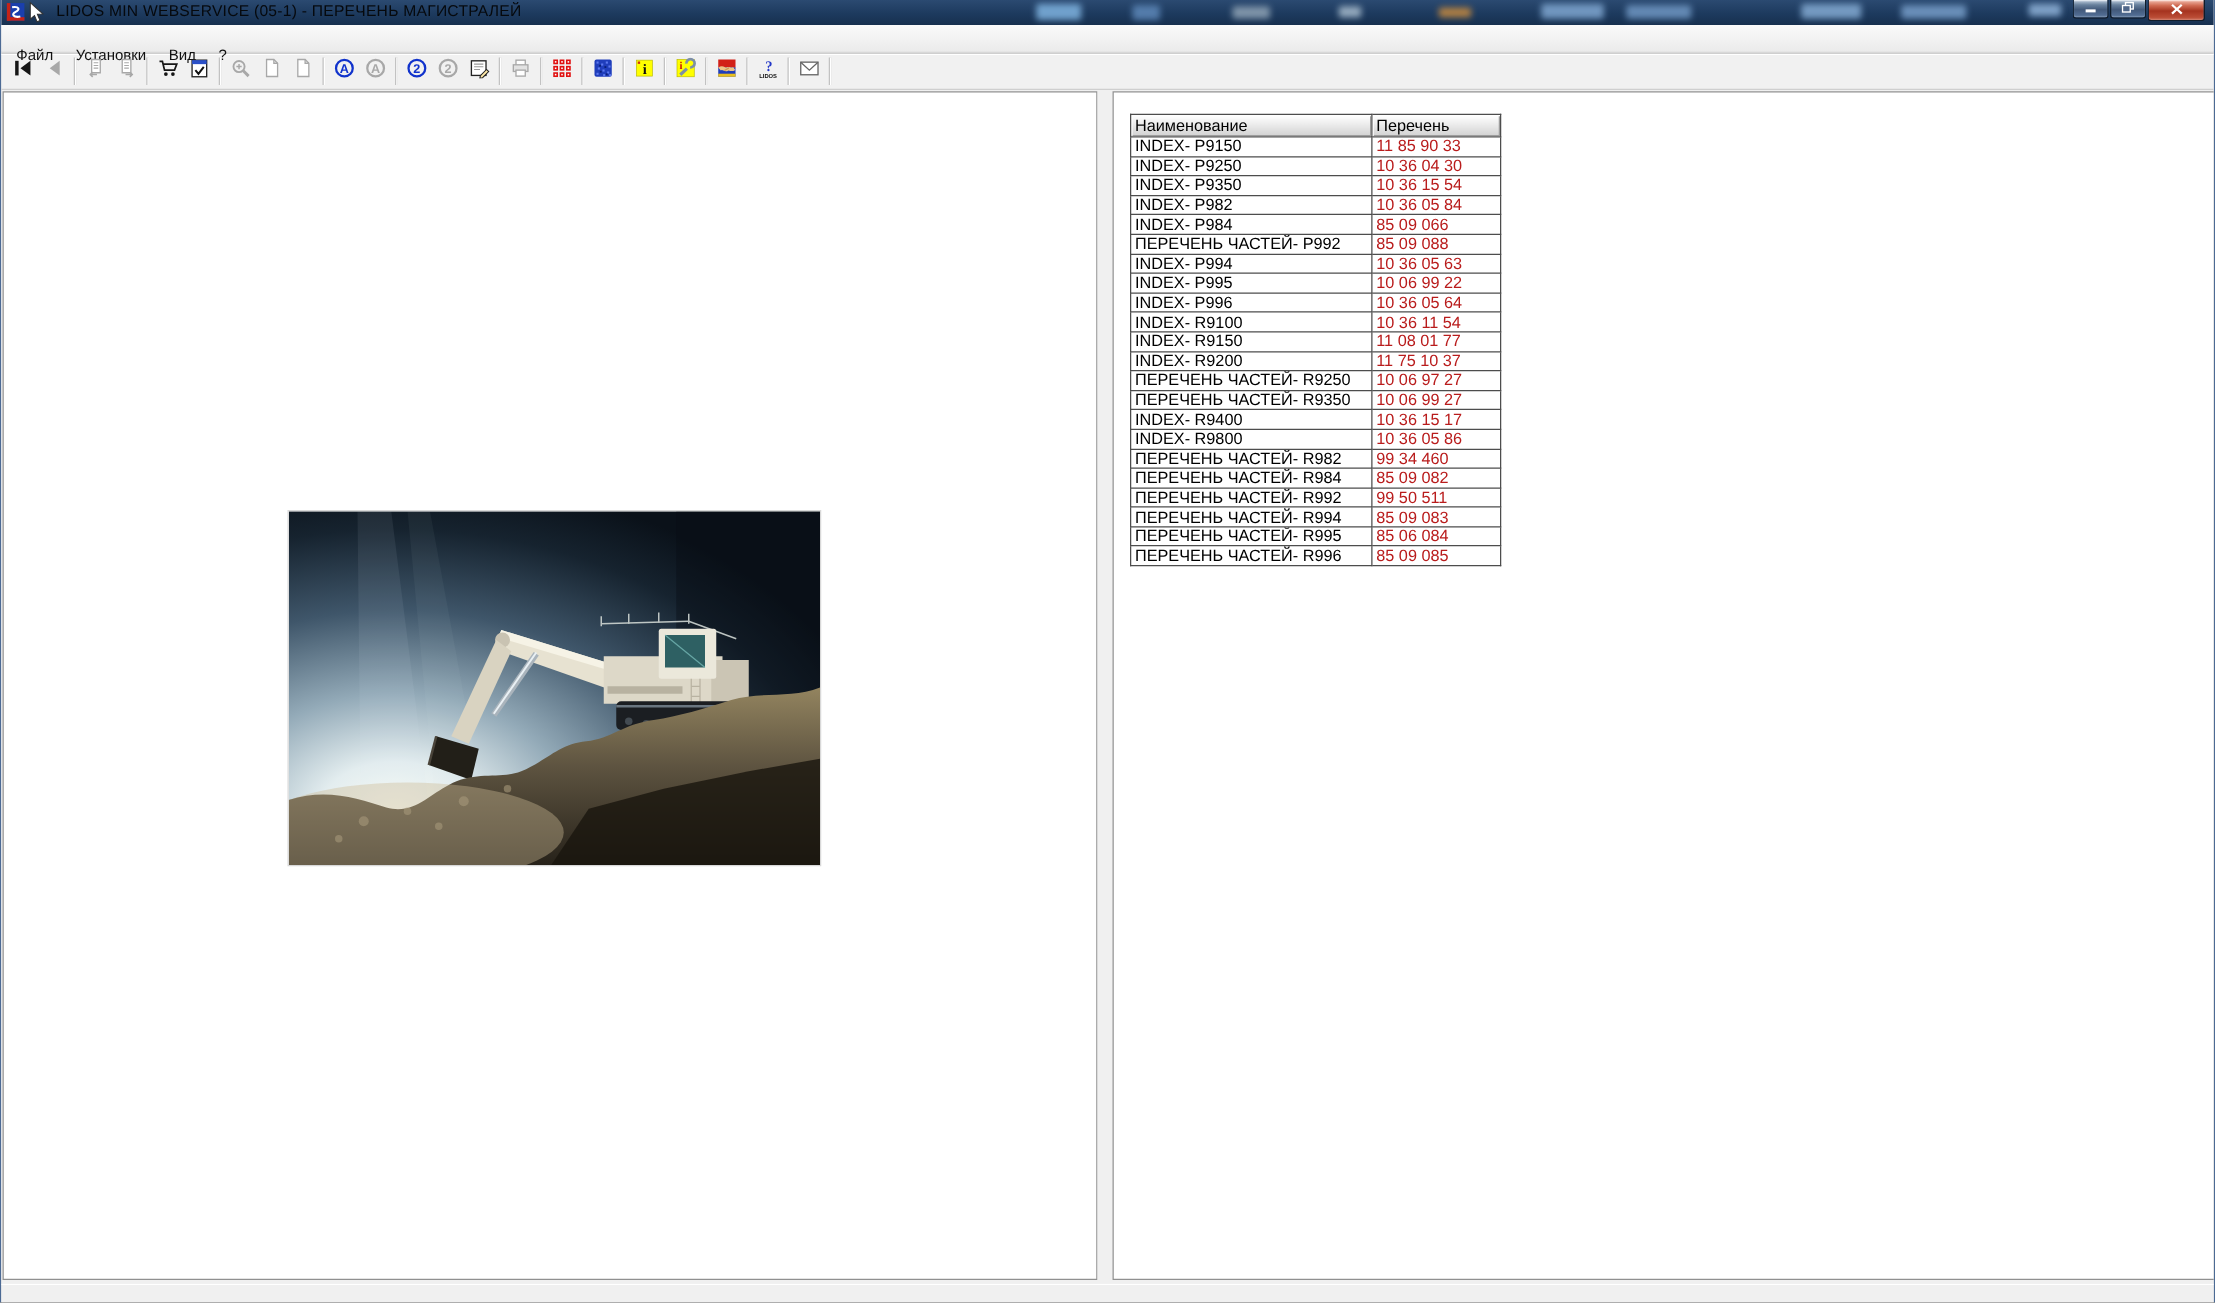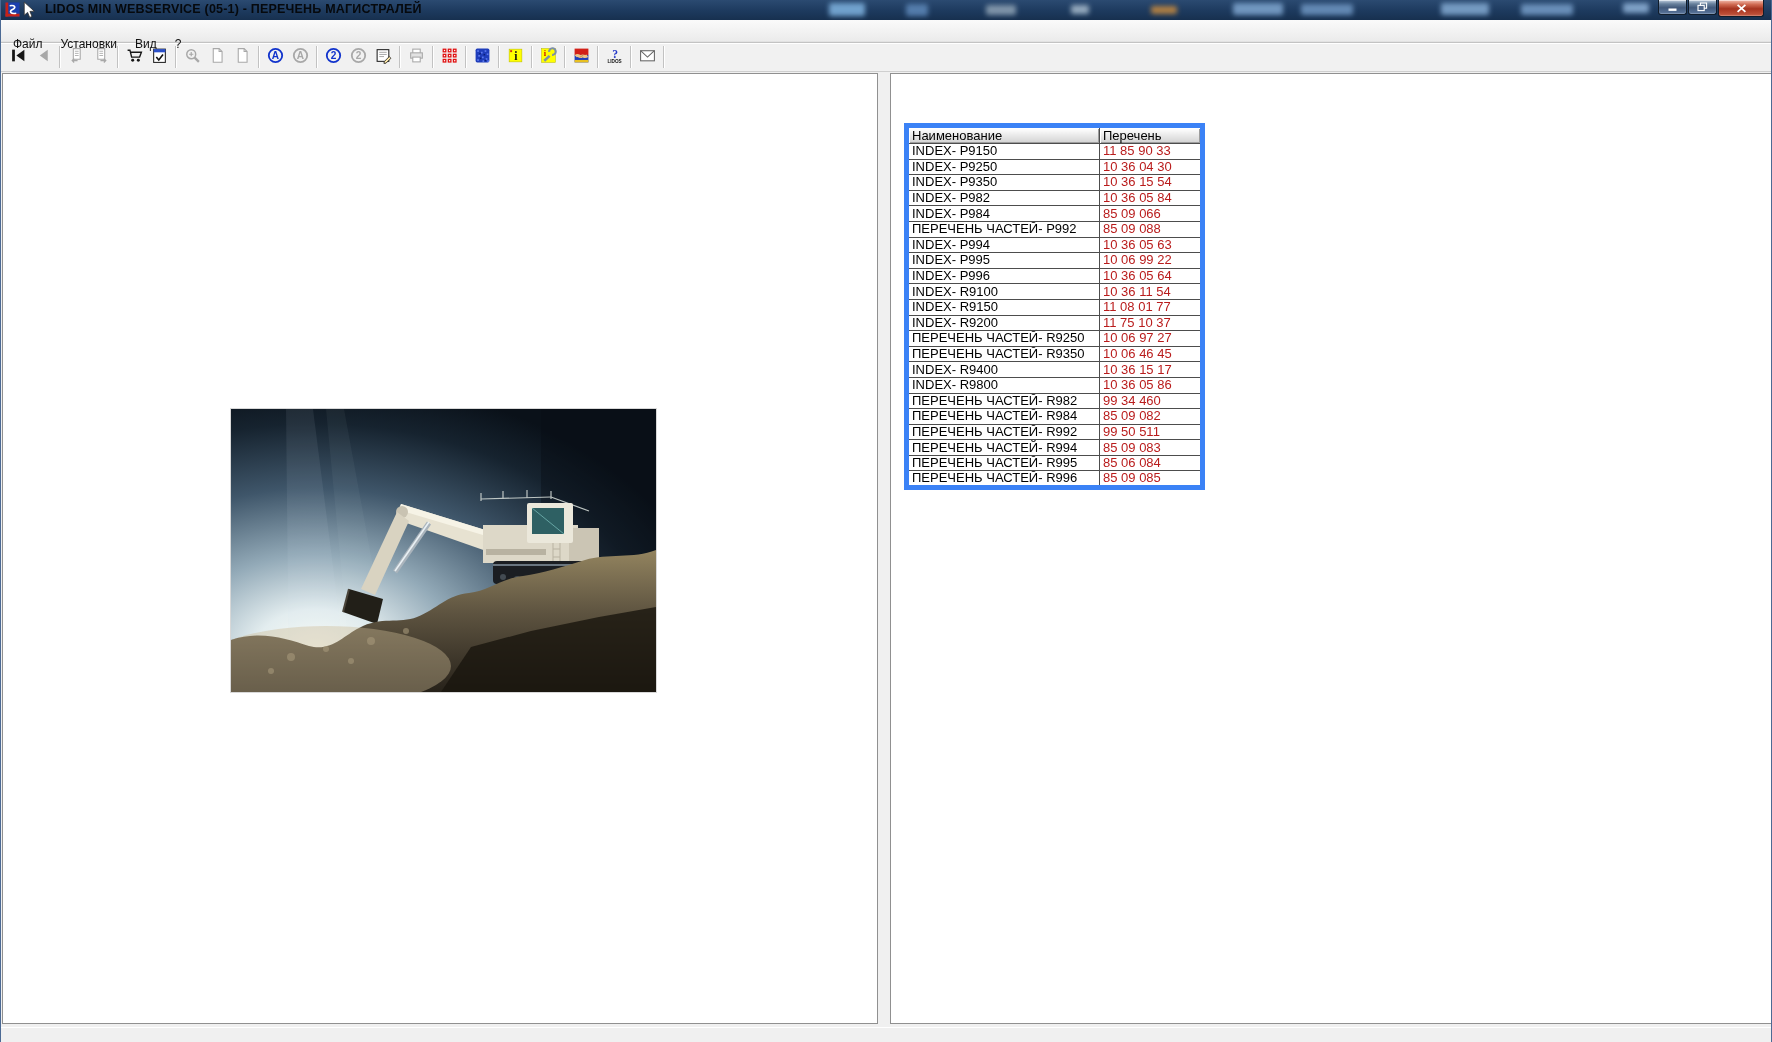--- a/index.html
+++ b/index.html
@@ -8,21 +8,21 @@
     font-family:"Liberation Sans",sans-serif;background:#f0f0f0;
     box-sizing:border-box;border-left:1px solid #4c6a94;border-right:1px solid #4c6a94;
     overflow:hidden;
   }
   
   .titlebar{position:relative;height:20px;background:linear-gradient(#2b4a71,#1d3a5e 55%,#17304f);overflow:hidden;}
   .titlebar .refl{position:absolute;filter:blur(2.5px);opacity:.85;border-radius:2px;}
   .app-icon{position:absolute;left:4px;top:2px;width:15px;height:15px;}
   .cursor{position:absolute;left:22px;top:1px;z-index:5;}
   .title-text{
-    position:absolute;left:44px;top:2px;font-size:12.5px;font-weight:bold;color:#06090d;
+    position:absolute;left:44px;top:2px;font-size:12.5px;font-weight:normal;color:#06090d;
     white-space:nowrap;letter-spacing:.2px;z-index:2;
   }
   .win-controls{position:absolute;right:7px;top:0;display:flex;gap:1px;z-index:4;align-items:flex-start;}
   .wbtn{
     box-sizing:border-box;height:15px;width:29px;border:1px solid #101c2a;border-top:none;
     border-radius:0 0 3px 3px;display:flex;align-items:center;justify-content:center;
     background:linear-gradient(#c2d0e0 0%,#67809c 28%,#42597a 55%,#57749c 100%);
     box-shadow:inset 0 1px 0 rgba(255,255,255,.55), inset 0 -1px 1px rgba(255,255,255,.25);
     cursor:default;
   }
@@ -44,21 +44,21 @@
   .pane-left{left:1px;width:876px;}
   .pane-right{left:889px;width:882px;}
   .splitter{position:absolute;left:877px;top:0;width:12px;height:953px;background:#f0f0f0;}
   .photo{position:absolute;left:228px;top:335px;width:425px;height:283px;outline:1px solid #d8d8d8;}
   
   table.mains{position:absolute;left:13px;top:17px;border-collapse:collapse;table-layout:fixed;}
   table.mains th,table.mains td{
     box-sizing:border-box;border:1px solid #4d4d4d;font-size:13px;white-space:nowrap;overflow:hidden;
     padding:0 3px;height:15.6px;line-height:14px;color:#000;
   }
-  table.mains{border:5px solid #3b82f6;margin-top:32px;}
+  table.mains{border:1px solid #3b82f6;}
   table.mains th{
     height:18px;font-weight:normal;text-align:left;background:linear-gradient(#ffffff,#d0d0d0);
     box-shadow:inset 1px 1px 0 #ffffff, inset -1px -1px 0 #9d9d9d;
   }
   th.col-name{width:193px;}
   th.col-list{width:103px;text-align:center;}
   td.cell-link a{color:#b91c1c;cursor:pointer;}
   
   .statusbar{
     box-sizing:border-box;height:16px;background:#f0f0f0;border-top:1px solid #ffffff;
@@ -472,21 +472,21 @@
             <tr>
               <td>INDEX- R9200</td>
               <td class="cell-link"><a>11 75 10 37</a></td>
             </tr>
             <tr>
               <td>ПЕРЕЧЕНЬ ЧАСТЕЙ- R9250</td>
               <td class="cell-link"><a>10 06 97 27</a></td>
             </tr>
             <tr>
               <td>ПЕРЕЧЕНЬ ЧАСТЕЙ- R9350</td>
-              <td class="cell-link"><a>10 06 46 45</a></td>
+              <td class="cell-link"><a>10 06 99 27</a></td>
             </tr>
             <tr>
               <td>INDEX- R9400</td>
               <td class="cell-link"><a>10 36 15 17</a></td>
             </tr>
             <tr>
               <td>INDEX- R9800</td>
               <td class="cell-link"><a>10 36 05 86</a></td>
             </tr>
             <tr>

